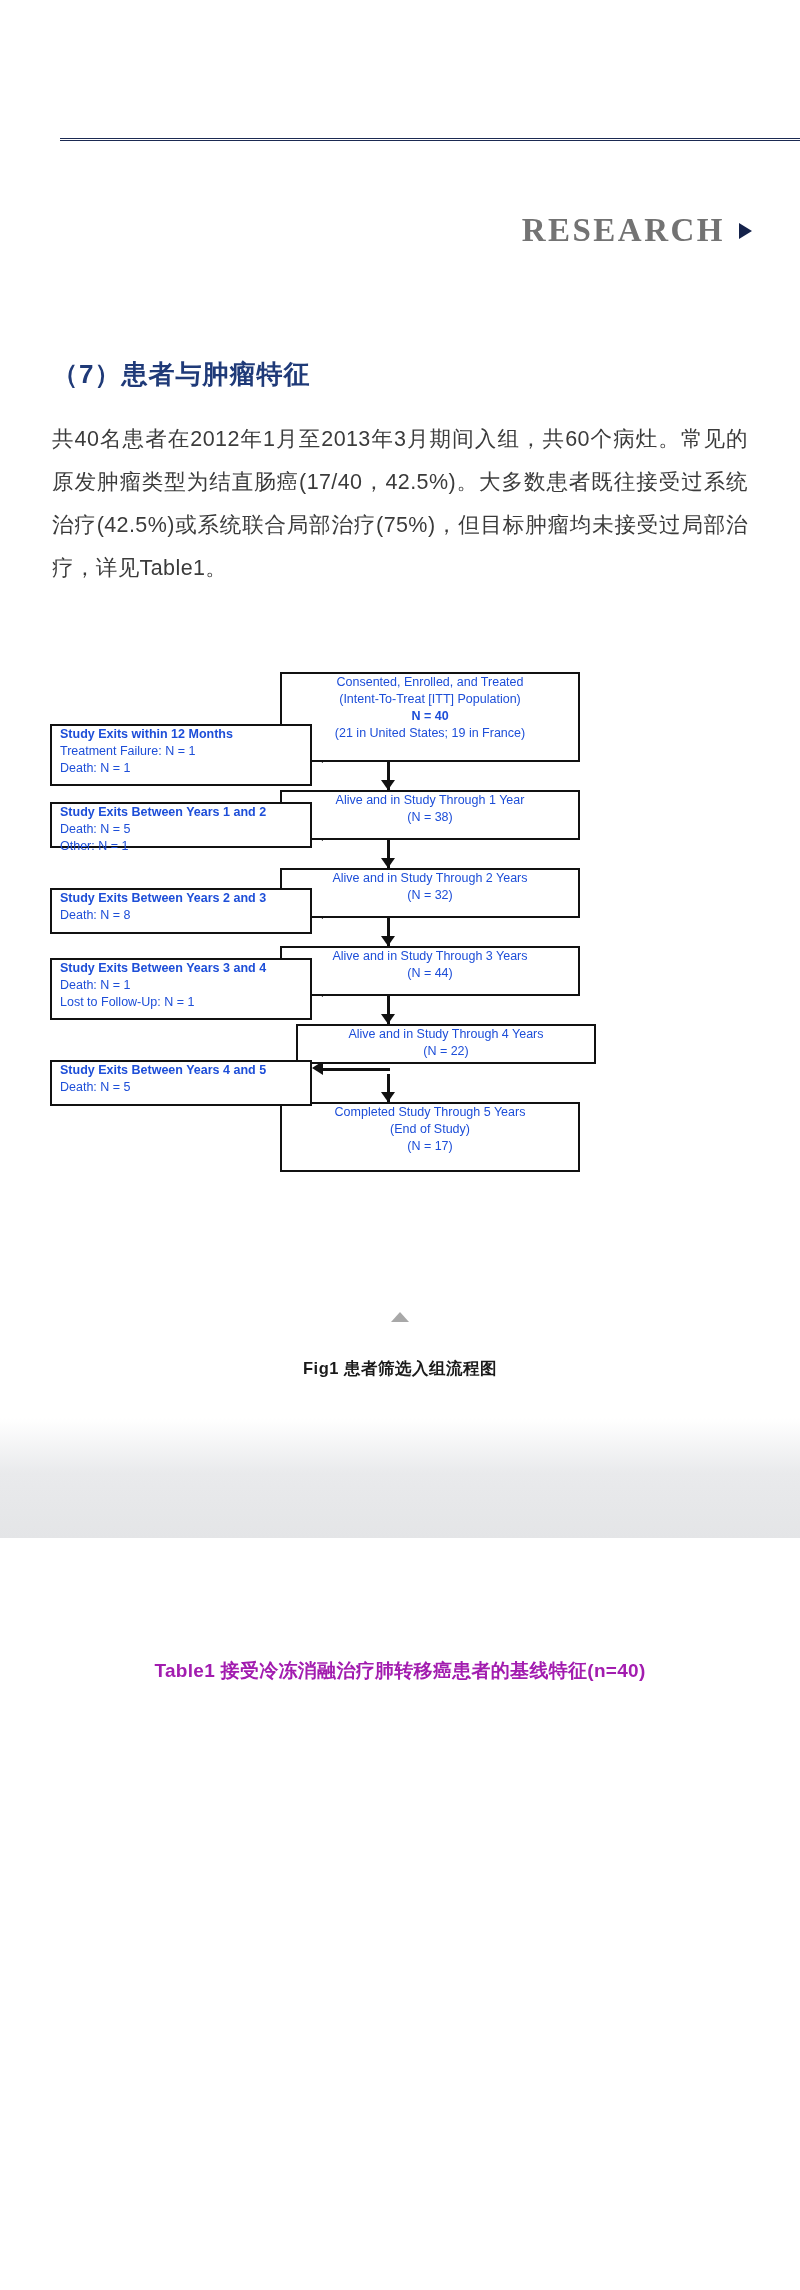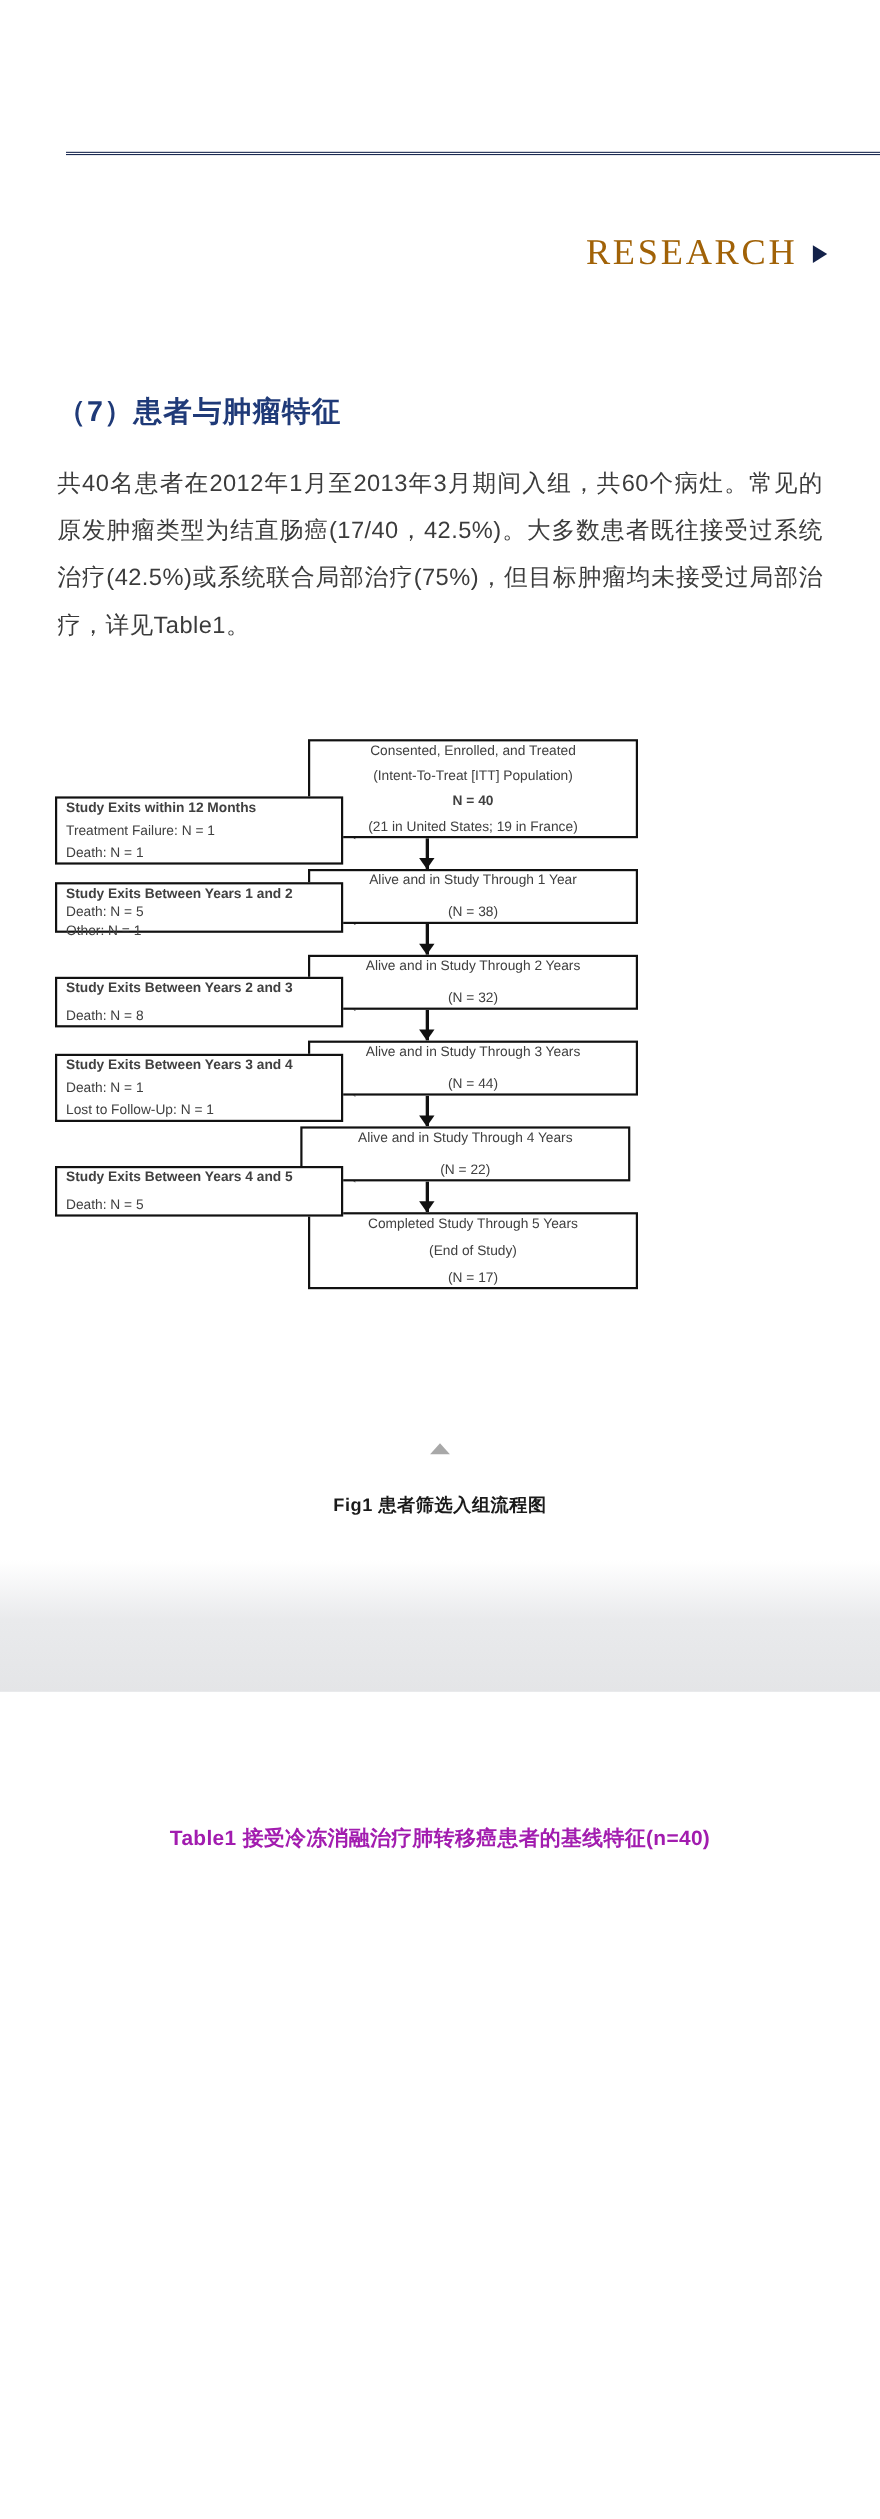--- a/index.html
+++ b/index.html
@@ -57,24 +57,24 @@
   .research-row {
     margin-top: 62px;
     padding-right: 48px;
     display: flex;
     align-items: center;
     justify-content: flex-end;
     gap: 14px;
   }
   .research-word {
     font-family: "Liberation Serif", "DejaVu Serif", serif;
-    font-weight: normal;
+    font-weight: bold;
     font-size: 33px;
     letter-spacing: 2.5px;
-    color: #a16207;
+    color: #737373;
   }
   .research-caret {
     width: 0;
     height: 0;
     border-left: 13px solid #14224a;
     border-top: 8px solid transparent;
     border-bottom: 8px solid transparent;
   }
 
   
@@ -103,24 +103,24 @@
     width: 700px;
     height: 620px;
   }
   .fbox {
     position: absolute;
     border: 2.5px solid #111111;
     background: #ffffff;
     box-sizing: border-box;
     font-size: 12.5px;
     line-height: 1.35;
-    color: #404040;
+    color: #1d4ed8;
     display: flex;
     flex-direction: column;
-    justify-content: space-between;
+    justify-content: flex-start;
   }
   .fbox.center { align-items: center; text-align: center; }
   .fbox.left   { align-items: flex-start; text-align: left; padding-left: 8px; }
   .fbox .hd { font-weight: bold; }
   .fline { position: absolute; background: #111111; }
   .varrow {
     position: absolute;
     width: 0; height: 0;
     border-left: 7px solid transparent;
     border-right: 7px solid transparent;
@@ -228,21 +228,21 @@
   <div class="fbox center" style="left:230px; top:216px; width:300px; height:50px;">
     <div>Alive and in Study Through 2 Years</div>
     <div>(N = 32)</div>
   </div>
 
   <div class="fbox center" style="left:230px; top:294px; width:300px; height:50px;">
     <div>Alive and in Study Through 3 Years</div>
     <div>(N = 44)</div>
   </div>
 
-  <div class="fbox center" style="left:223px; top:372px; width:300px; height:50px;">
+  <div class="fbox center" style="left:246px; top:372px; width:300px; height:40px;">
     <div>Alive and in Study Through 4 Years</div>
     <div>(N = 22)</div>
   </div>
 
   <div class="fbox center" style="left:230px; top:450px; width:300px; height:70px;">
     <div>Completed Study Through 5 Years</div>
     <div>(End of Study)</div>
     <div>(N = 17)</div>
   </div>
 

